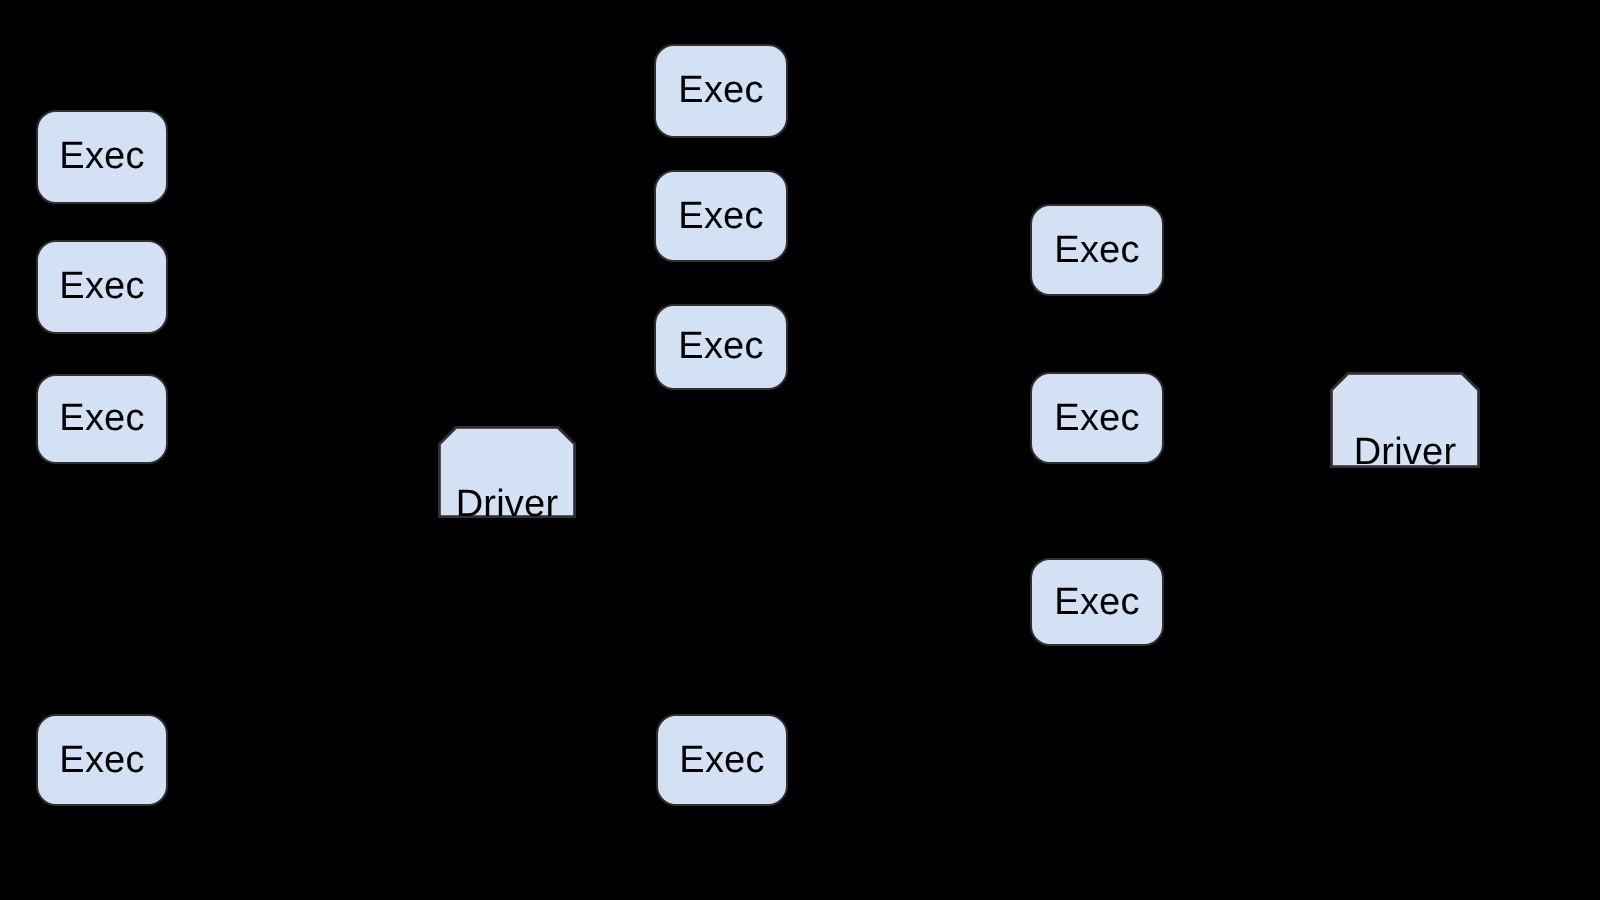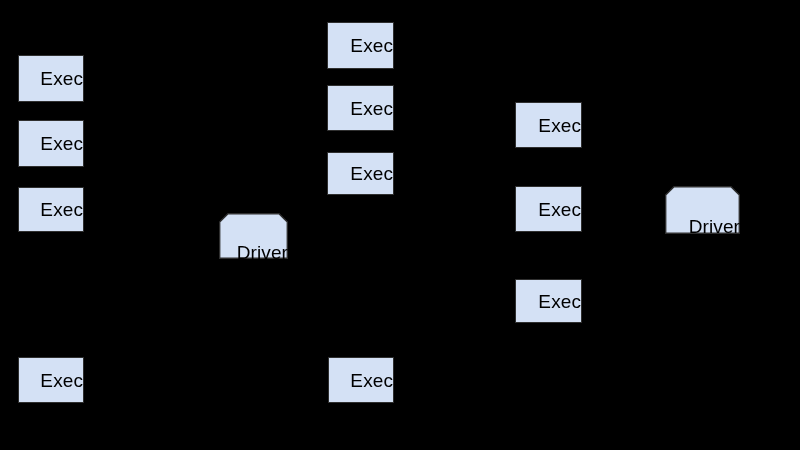--- a/index.html
+++ b/index.html
@@ -16,28 +16,29 @@
     width: 800px;
     height: 450px;
     background: #000000;
     overflow: hidden;
   }
   .node {
     position: absolute;
     box-sizing: border-box;
     display: flex;
     align-items: center;
-    justify-content: flex-end;
+    justify-content: center;
     color: #000000;
     font-family: "Liberation Sans", sans-serif;
     font-size: 19px;
     line-height: 1;
     letter-spacing: 0.1px;
     white-space: nowrap;
     user-select: none;
+    border-radius: 10px;
   }
   .node.rect {
     background: #d4e1f5;
     border: 1.4px solid #2f2f2f;
   }
   .node.note {
     background: transparent;
     border: none;
   }
   .node.note .note-shape {

